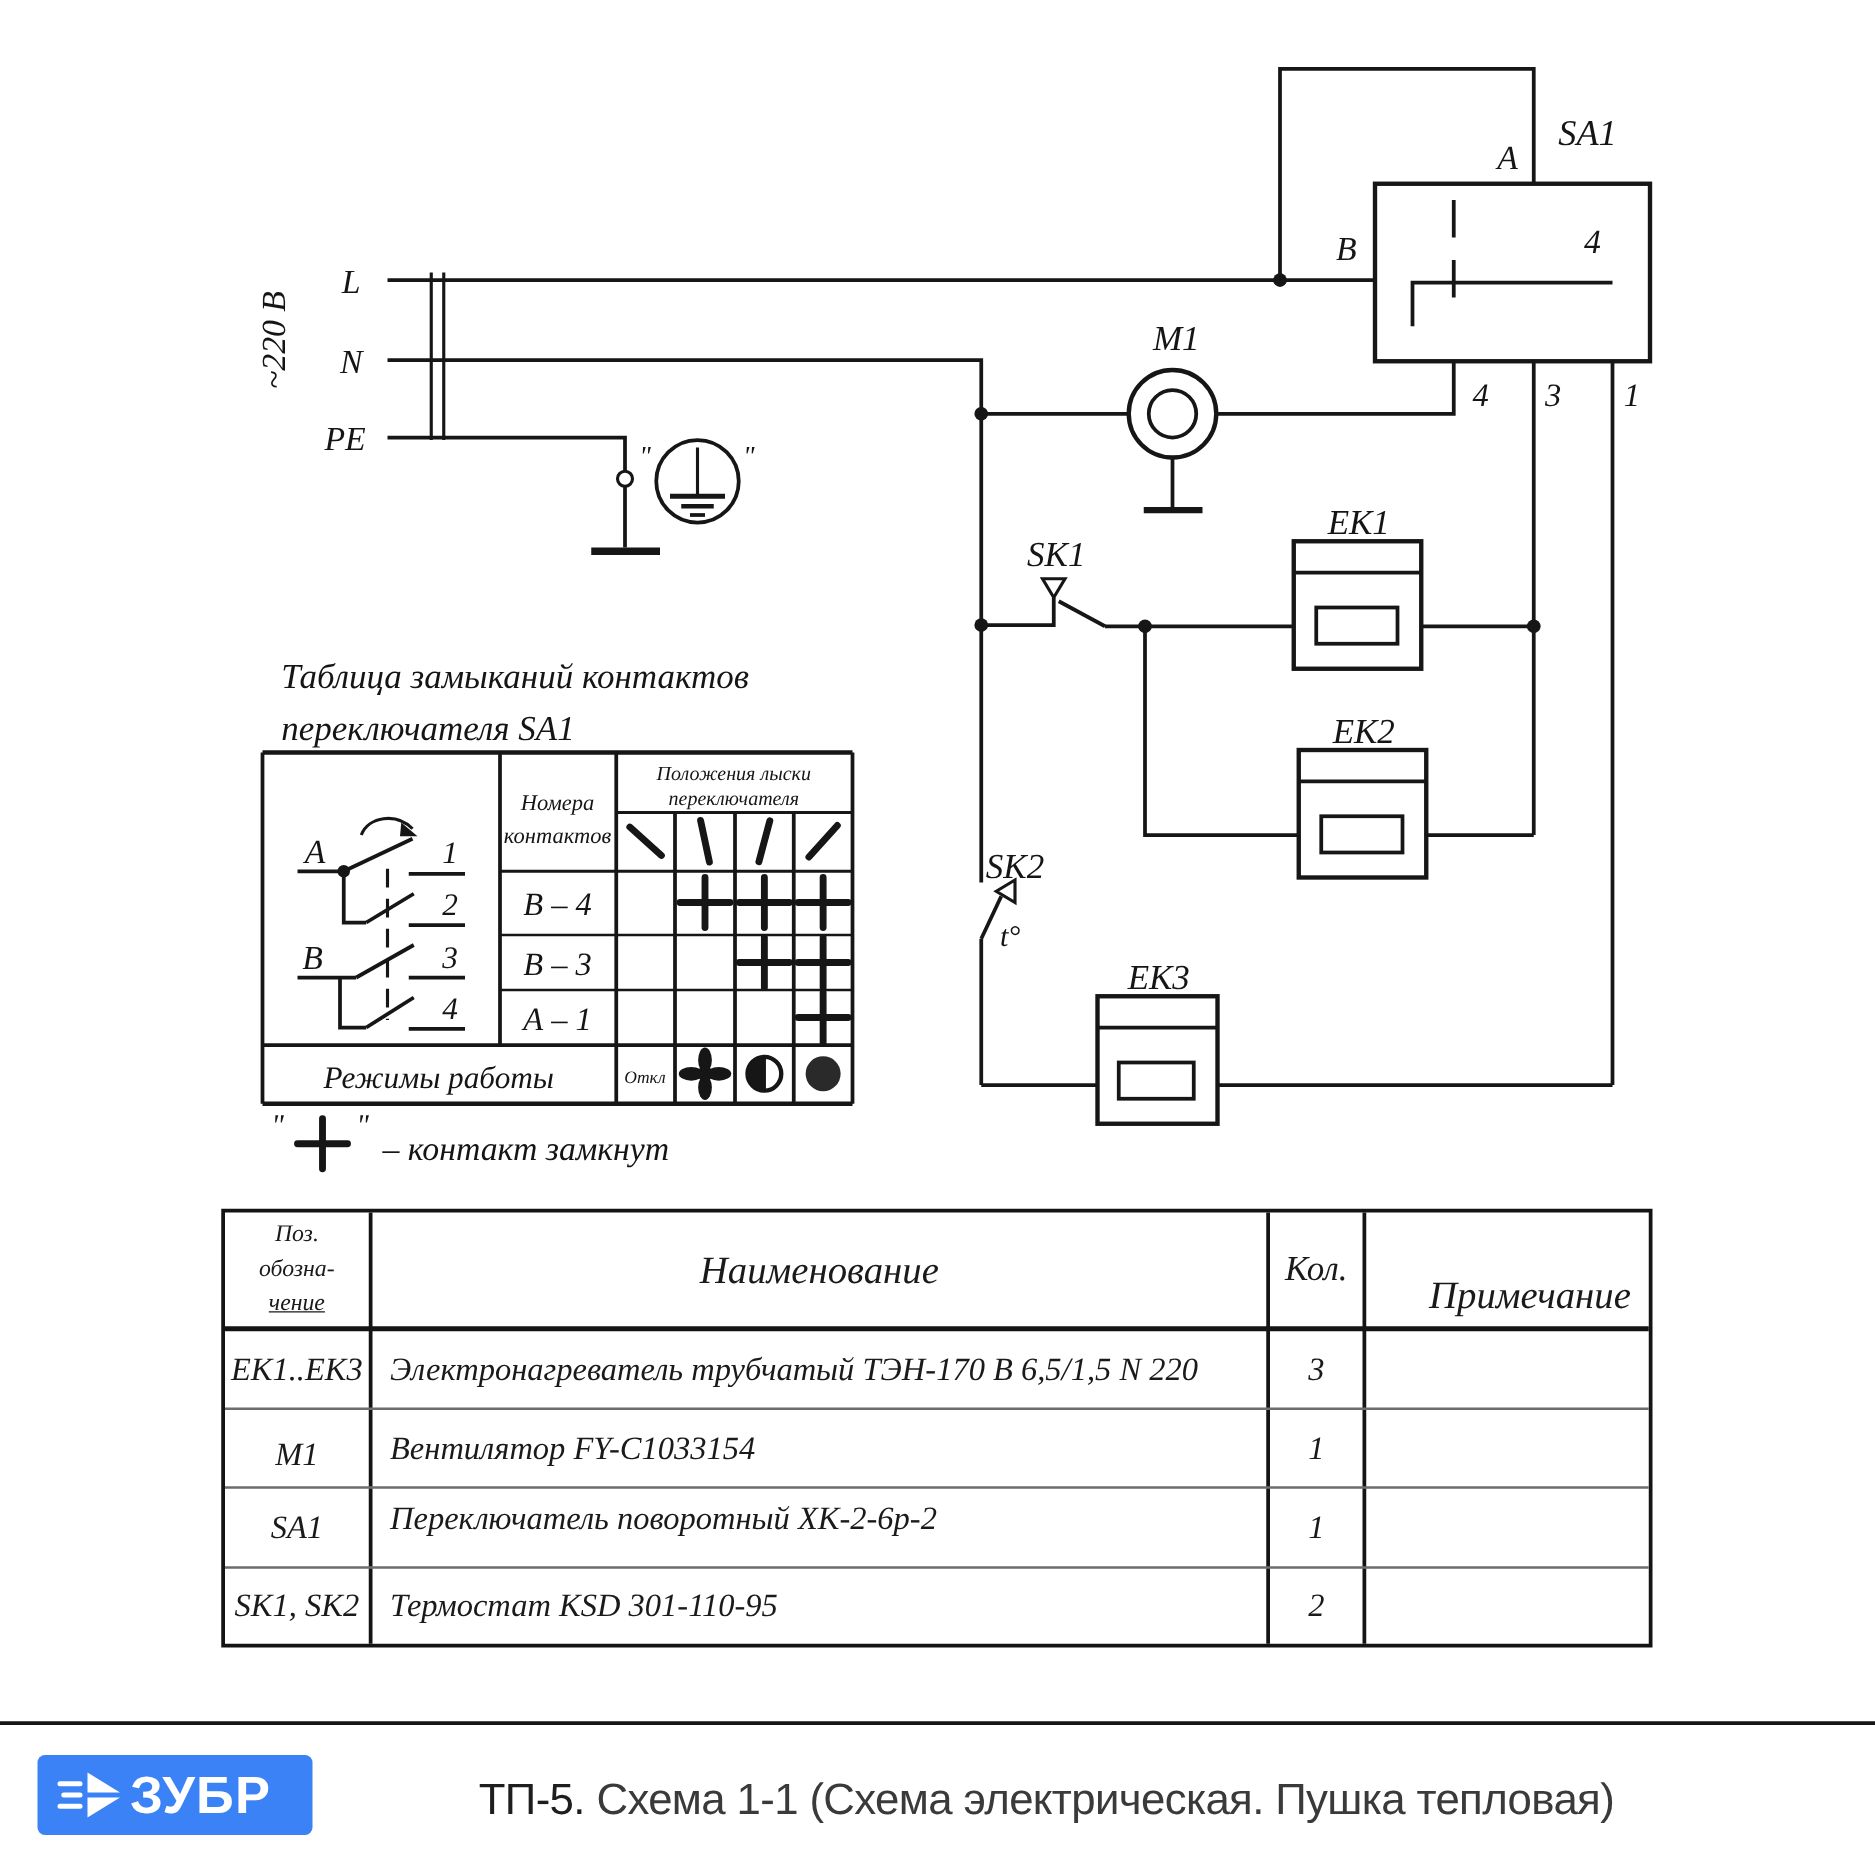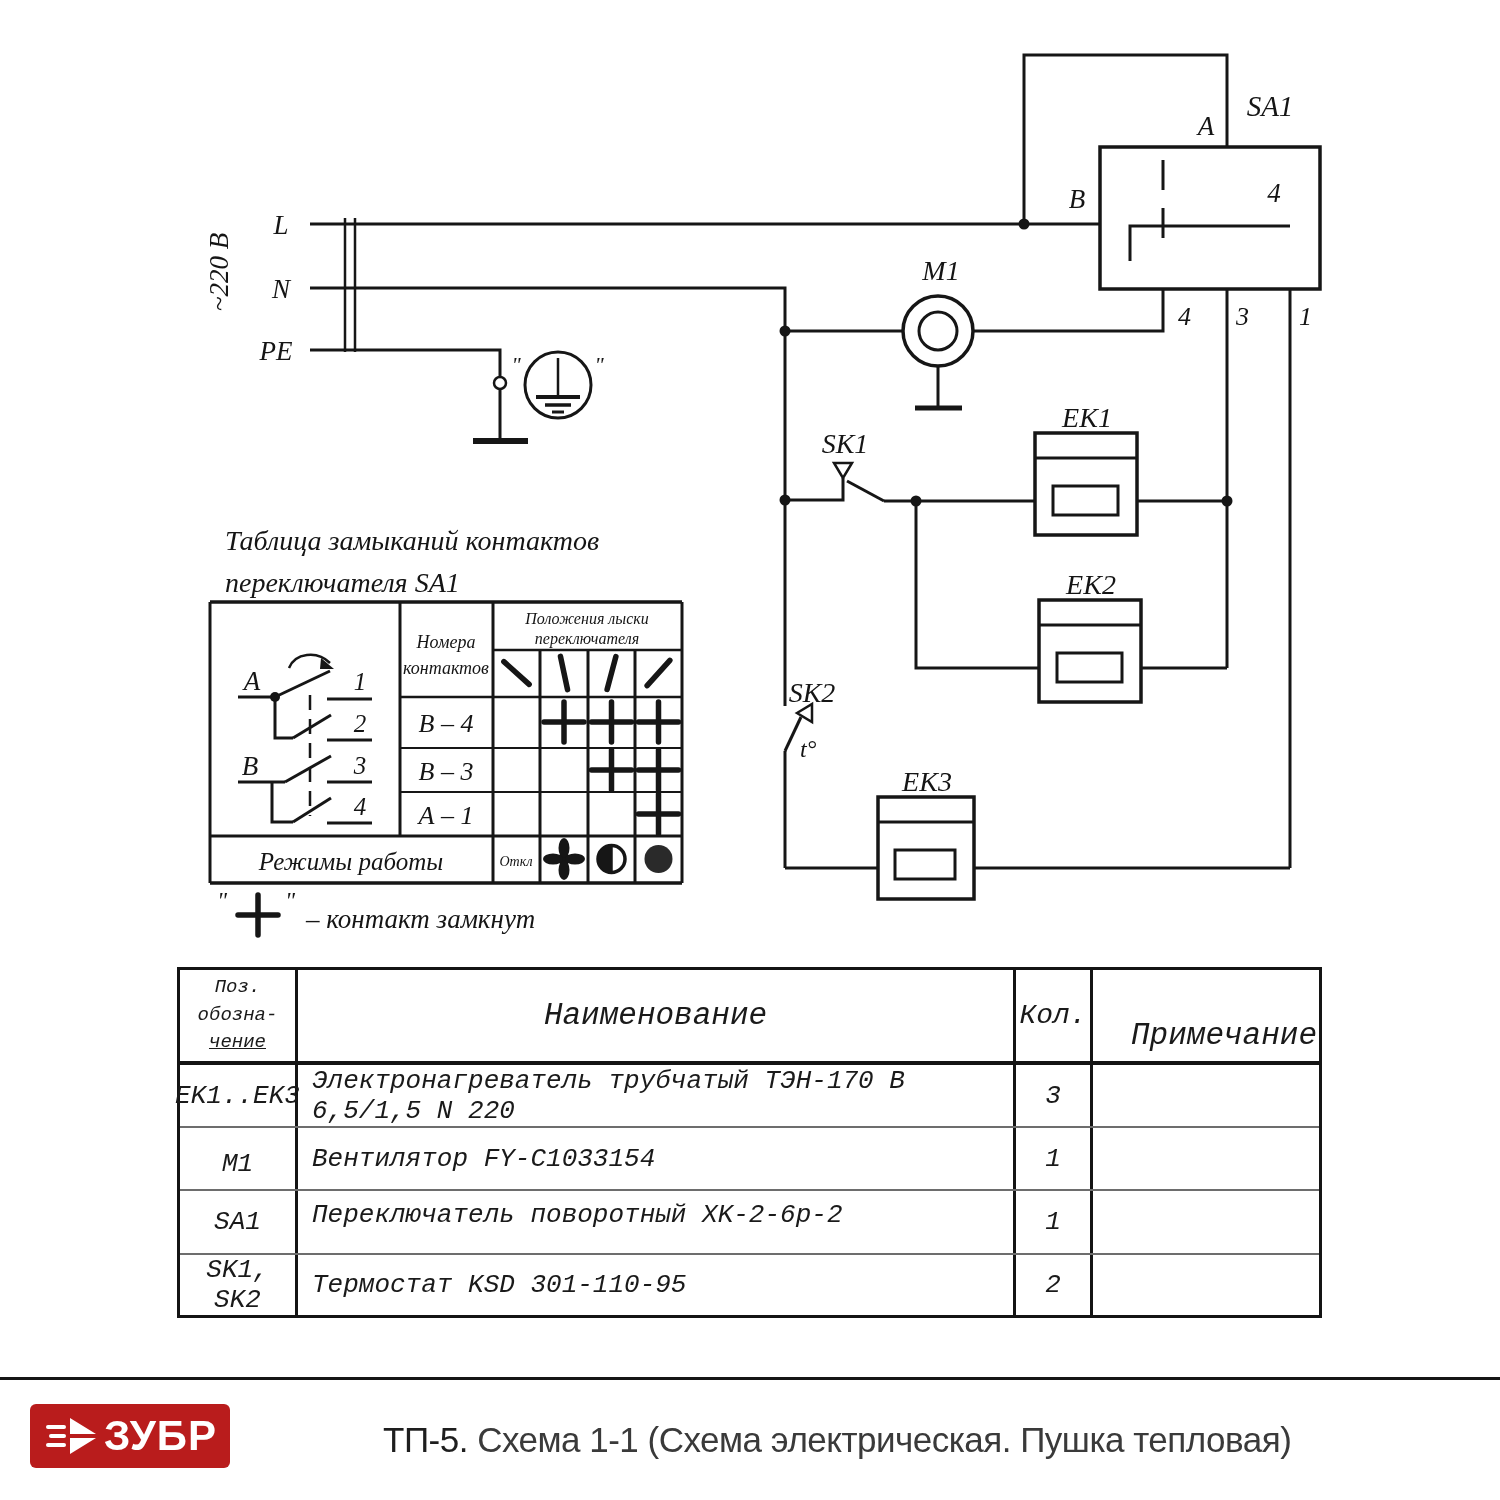--- a/index.html
+++ b/index.html
@@ -9,28 +9,28 @@
   .wire{stroke:#161616;stroke-width:3;fill:none;}
   .wire-thin{stroke:#161616;stroke-width:2.5;fill:none;}
   .boxline{stroke:#161616;stroke-width:3.5;fill:#ffffff;}
   .boxline-nf{stroke:#161616;stroke-width:3;fill:none;}
   .dot{fill:#161616;stroke:none;}
   .tbl{stroke:#161616;fill:none;}
   
   #parts{position:absolute;left:177px;top:967px;width:1145px;height:351px;
          border:3px solid #141414;box-sizing:border-box;}
   .pcell{position:absolute;box-sizing:border-box;font-style:italic;color:#1a1a1a;
-         display:flex;align-items:center;justify-content:center;text-align:center;font-family:Liberation Mono, monospace;}
+         display:flex;align-items:center;justify-content:center;text-align:center;}
   .pcell.left{justify-content:flex-start;text-align:left;padding-left:14px;}
   .vline{position:absolute;top:0;bottom:0;width:3px;background:#141414;}
   .hline{position:absolute;left:0;right:0;background:#141414;}
   .hline.thin{height:2px;background:#6d6d6d;}
   
   #footer-rule{position:absolute;left:0;top:1377px;width:1500px;height:3px;background:#161616;}
-  #logo{position:absolute;left:30px;top:1404px;width:200px;height:64px;background:#b91c1c;
+  #logo{position:absolute;left:30px;top:1404px;width:220px;height:64px;background:#3b82f6;
         border-radius:6px;display:flex;align-items:center;}
   #logo .brand{color:#fff;font-family:"Liberation Sans",sans-serif;font-weight:700;
         font-size:42px;letter-spacing:1px;line-height:1;}
   #caption{position:absolute;left:383px;top:1420px;font-family:"Liberation Sans",sans-serif;
         font-size:35px;color:#3a3a3a;white-space:nowrap;letter-spacing:-0.5px;}
   #caption b{color:#1e1e1e;font-weight:400;}
 </style>
 </head>
 <body>
 

